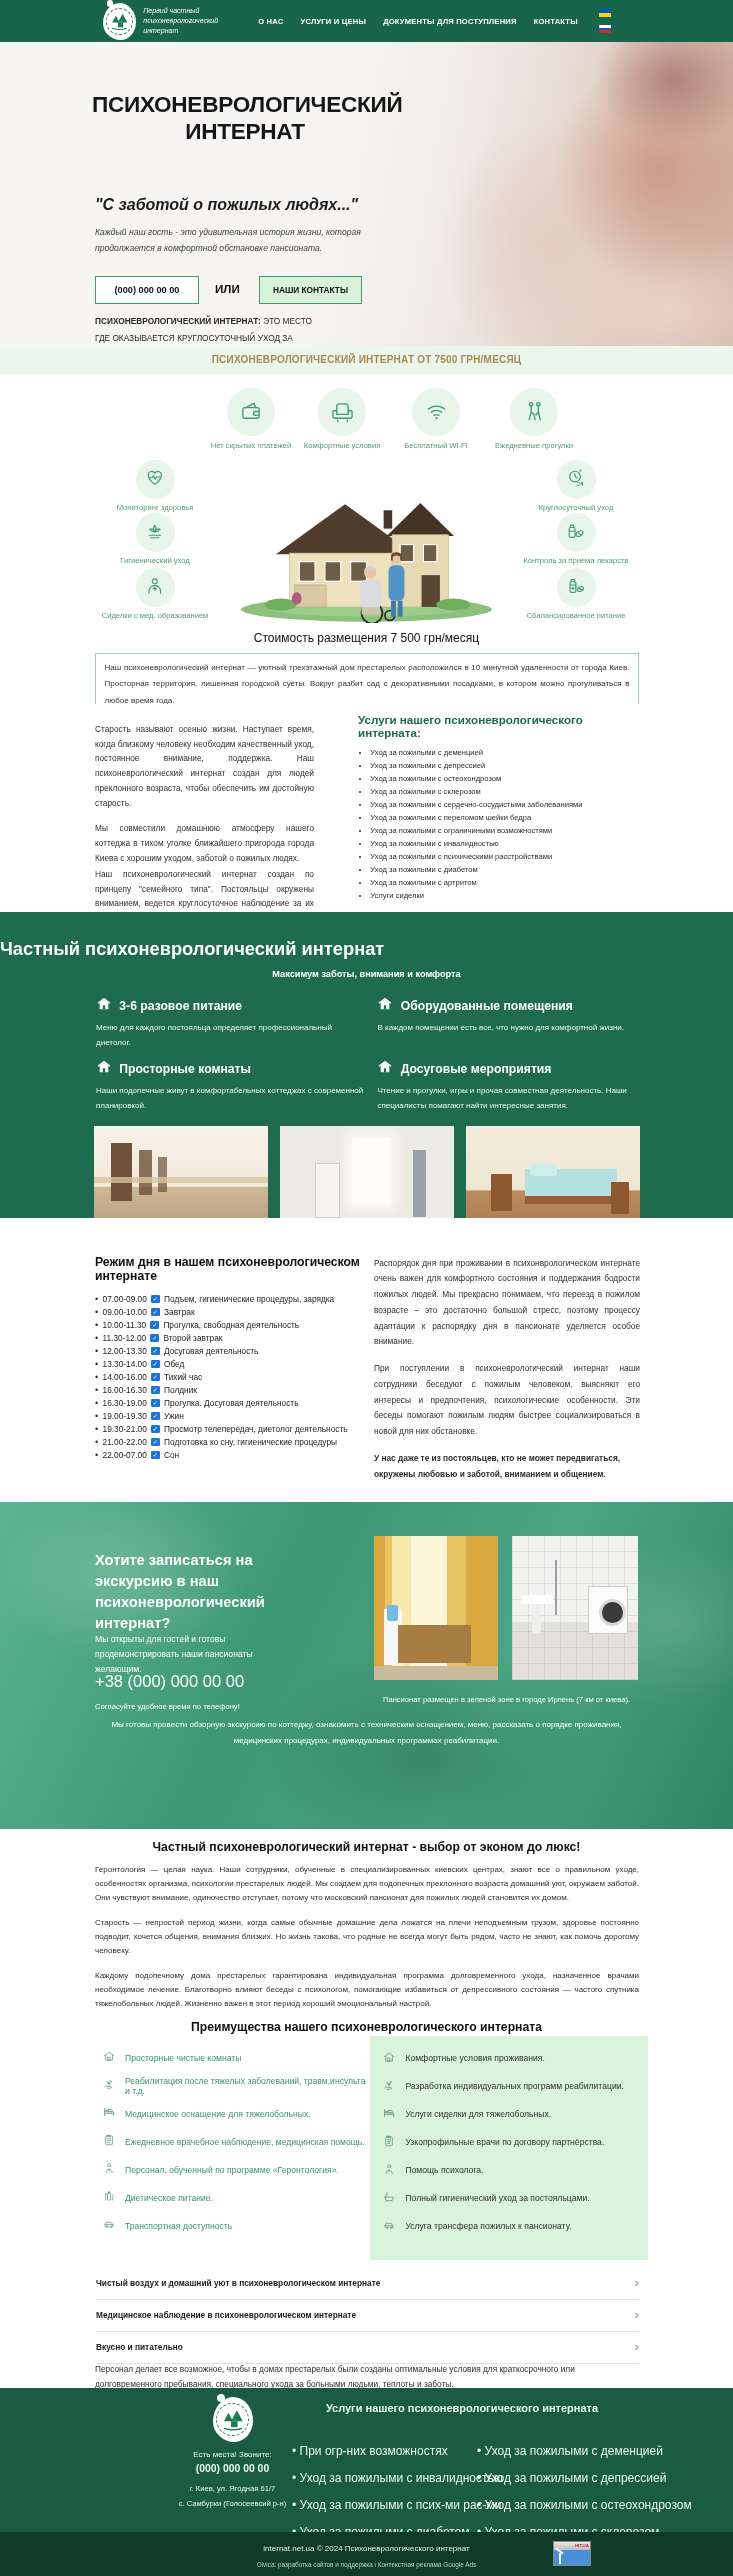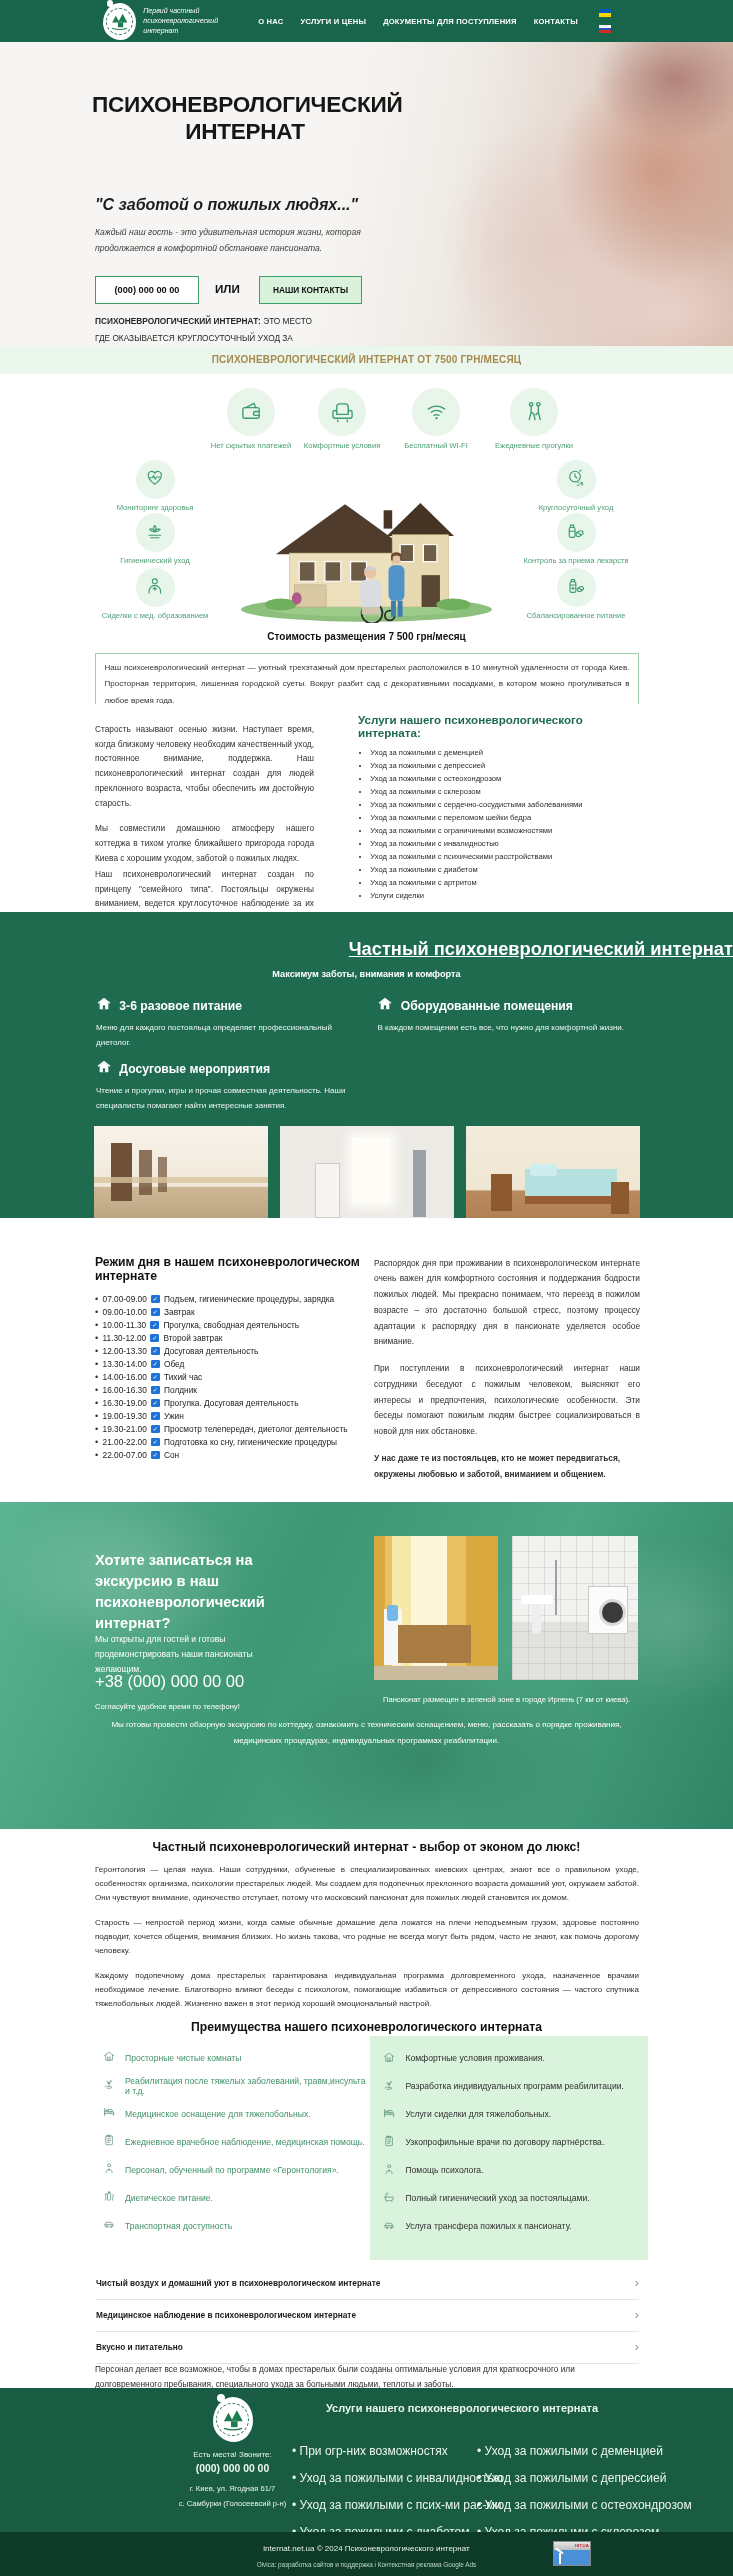--- a/index.html
+++ b/index.html
@@ -37,35 +37,35 @@
   
   .banner{height:27.5px;background:#ebf6ec;display:flex;align-items:center;justify-content:center;}
   .banner span{color:#a5894e;font-size:10px;font-weight:600;letter-spacing:0.2px;}
   
   .features{height:330px;background:#fff;}
   .feat{position:absolute;width:122px;text-align:center;}
   .feat .circ{width:48px;height:48px;margin:0 auto;background:#e7f5eb;border-radius:50%;display:flex;align-items:center;justify-content:center;}
   .feat.small .circ{width:39px;height:39px;}
   .feat .lbl{margin-top:4.9px;font-size:7.6px;color:#4d9e74;}
   .icon svg{stroke:#3f9b70;fill:none;stroke-width:1.4;stroke-linecap:round;stroke-linejoin:round;}
-  .price-caption{position:absolute;top:257px;width:100%;text-align:center;font-size:10px;font-weight:700;color:#111;}
+  .price-caption{position:absolute;top:257px;width:100%;text-align:center;font-size:12px;font-weight:400;color:#111;}
   .intro-box{position:absolute;top:279px;left:95px;width:544px;border:0.6px solid #9fcfae;padding:6.1px 8.6px;font-size:8px;line-height:2.1;text-align:justify;color:#333;}
   
   .about{height:208px;background:#fff;}
   .about-left{position:absolute;left:95px;top:18.3px;width:219px;font-size:8.3px;line-height:1.78;text-align:justify;color:#303030;}
   .about-left p{margin:0;}
   .mt18{margin-top:11px!important;}
   .mt2{margin-top:1.2px!important;}
   .about-right{position:absolute;left:358px;top:9.8px;width:284px;}
   .about-right h3{margin:0;color:#1d6b4c;font-size:11.6px;font-weight:800;}
   .svc-list{margin:8.6px 0 0;padding-left:12.2px;}
   .svc-list li{font-size:7.6px;color:#2c2c2c;margin-bottom:4px;}
   
   .care{height:306px;background:#1e6b50;color:#fff;}
-  .care-title{padding-top:26px;text-align:right;font-size:18.3px;font-weight:800;margin:0;text-decoration:underline;}
+  .care-title{padding-top:26px;text-align:left;font-size:18.3px;font-weight:800;margin:0;}
   .care-sub{text-align:center;font-size:9.2px;font-weight:700;margin-top:9.8px;}
   .care-grid{display:grid;grid-template-columns:268px 268px;column-gap:13.4px;margin:17px 0 0 96px;row-gap:8.6px;}
   .care-item .t{display:flex;align-items:center;gap:7.3px;font-size:12.2px;font-weight:700;}
   .care-item .d{margin-top:4.9px;font-size:8px;line-height:1.9;color:#eef7f1;}
   .house-w svg{width:16px;height:16px;}
   .photos{display:flex;gap:12.2px;margin:12.2px 0 0 94px;}
   .photo{width:174px;height:116px;position:relative;overflow:hidden;background:#ddd;}
   .ph-corridor{background:linear-gradient(180deg,#f7f2ea 0%,#f1e8da 52%,#cdb795 53%,#b09673 100%);}
   .ph-corridor .door{position:absolute;background:#6e5138;width:21px;height:58px;top:17px;left:17px;}
   .ph-corridor .door.d2{left:45px;width:13.4px;height:45px;top:24.4px;opacity:.8;}
@@ -420,20 +420,32 @@
       <div class="d">В каждом помещении есть все, что нужно для комфортной жизни.</div>
     </div>
     <div class="care-item">
       <div class="t">
           <span class="house-w">
         <svg viewBox="0 0 24 24">
               <path d="M3 11l9-7 9 7" fill="none" stroke="#fff" stroke-width="2"></path>
               <path d="M5.5 10v10h13V10l-6.5-5z" fill="#fff"></path>
               <rect x="10.3" y="14" width="3.4" height="6" fill="#1e6b50"></rect>
             </svg></span>
+        <span>Просторные комнаты</span>
+        </div>
+      <div class="d">Наши подопечные живут в комфортабельных коттеджах с современной планировкой.</div>
+    </div>
+    <div class="care-item">
+      <div class="t">
+          <span class="house-w">
+        <svg viewBox="0 0 24 24">
+              <path d="M3 11l9-7 9 7" fill="none" stroke="#fff" stroke-width="2"></path>
+              <path d="M5.5 10v10h13V10l-6.5-5z" fill="#fff"></path>
+              <rect x="10.3" y="14" width="3.4" height="6" fill="#1e6b50"></rect>
+            </svg></span>
         <span>Досуговые мероприятия</span>
         </div>
       <div class="d">Чтение и прогулки, игры и прочая совместная деятельность. Наши специалисты помагают найти интересные занятия.</div>
     </div>
   </div>
   <div class="photos">
     <div class="photo ph-corridor">
       <div class="door"></div>
         <div class="door d2"></div>
         <div class="door d3"></div>

